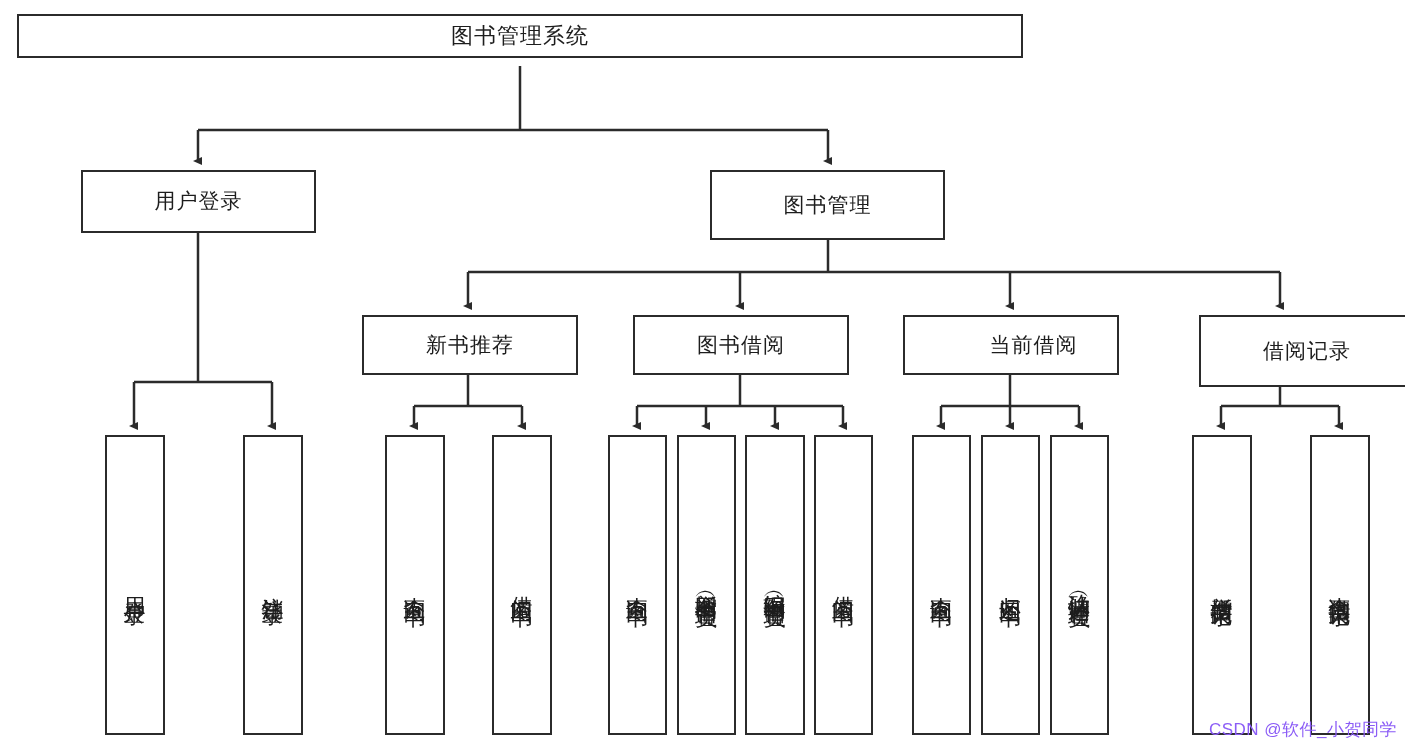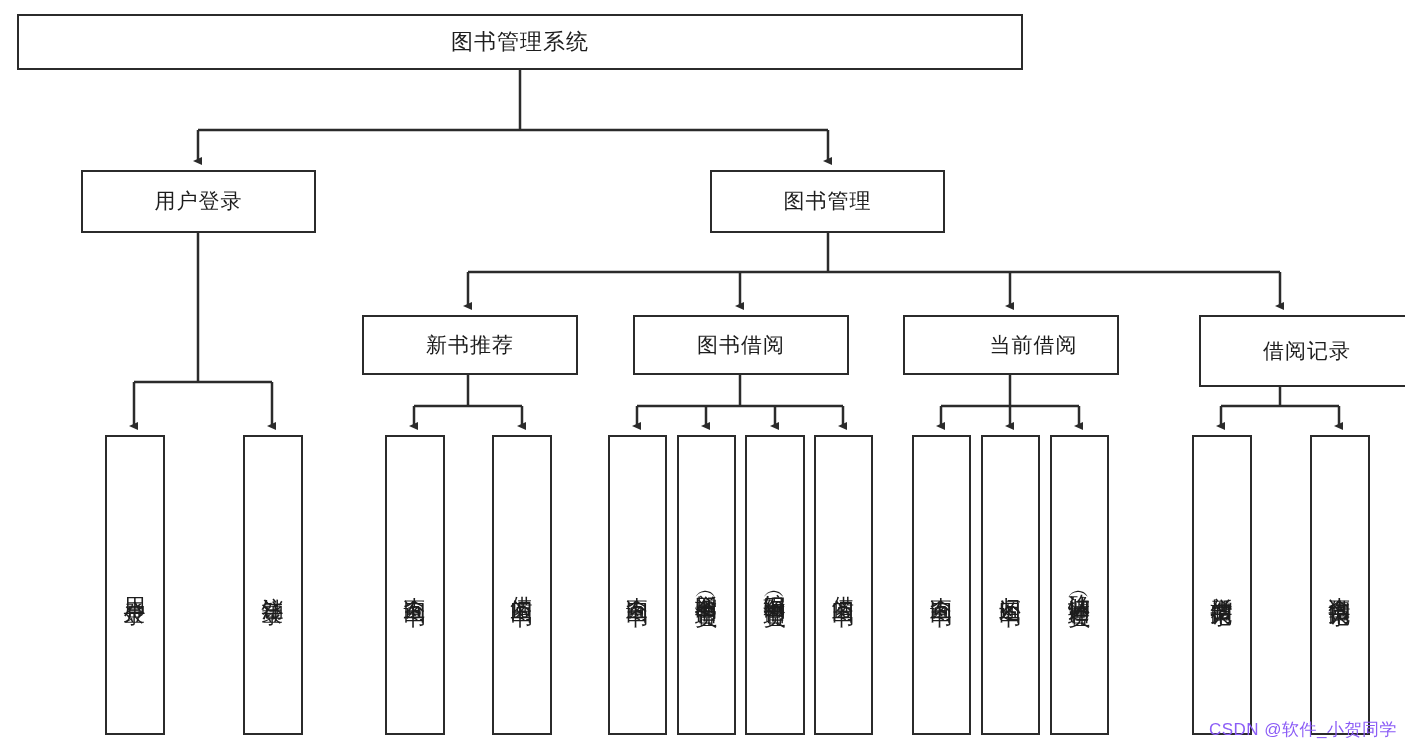--- a/index.html
+++ b/index.html
@@ -129,28 +129,28 @@
     </g>
 
     <g stroke="#2b2b2b" stroke-width="2.5" fill="none">
       <path d="M1280,375 L1280,406"></path>
       <path d="M1221,406 L1339,406"></path>
       <path d="M1221,406 L1221,426" marker-end="url(#arrow)"></path>
       <path d="M1339,406 L1339,426" marker-end="url(#arrow)"></path>
     </g>
   </svg>
 
-  <div class="node root" style="left:17px;top:14px;width:1006px;height:56px;">
+  <div class="node root" style="left:17px;top:14px;width:1006px;height:44px;">
     <span class="lbl">图书管理系统</span>
   </div>
 
   <div class="node lvl2" style="left:81px;top:170px;width:235px;height:63px;">
     <span class="lbl">用户登录</span>
   </div>
-  <div class="node lvl2" style="left:710px;top:170px;width:235px;height:63px;">
+  <div class="node lvl2" style="left:710px;top:170px;width:235px;height:70px;">
     <span class="lbl">图书管理</span>
   </div>
 
   <div class="node lvl3" style="left:362px;top:315px;width:216px;height:60px;">
     <span class="lbl">新书推荐</span>
   </div>
   <div class="node lvl3" style="left:633px;top:315px;width:216px;height:60px;justify-content:center;">
     <span class="lbl">图书借阅</span>
   </div>
   <div class="node lvl3" style="left:903px;top:315px;width:216px;height:60px;padding-left:45px;">

